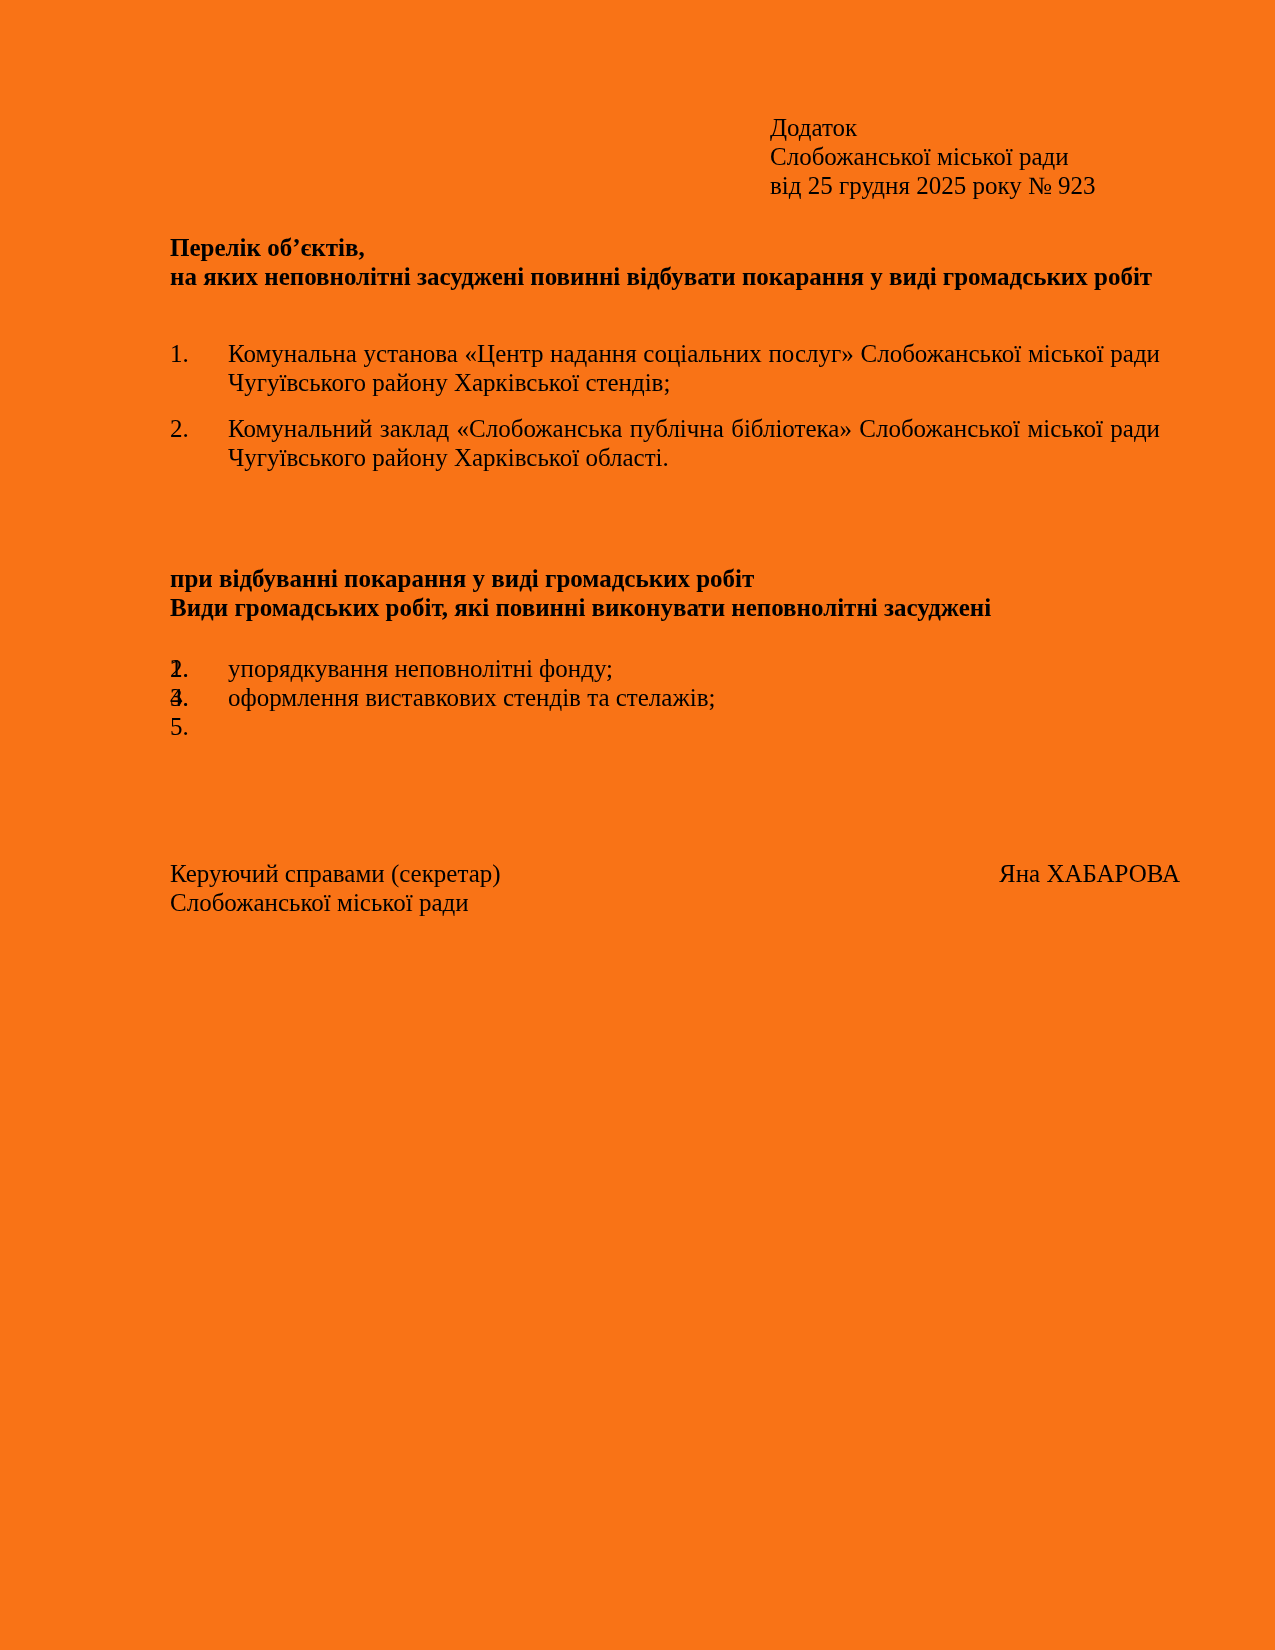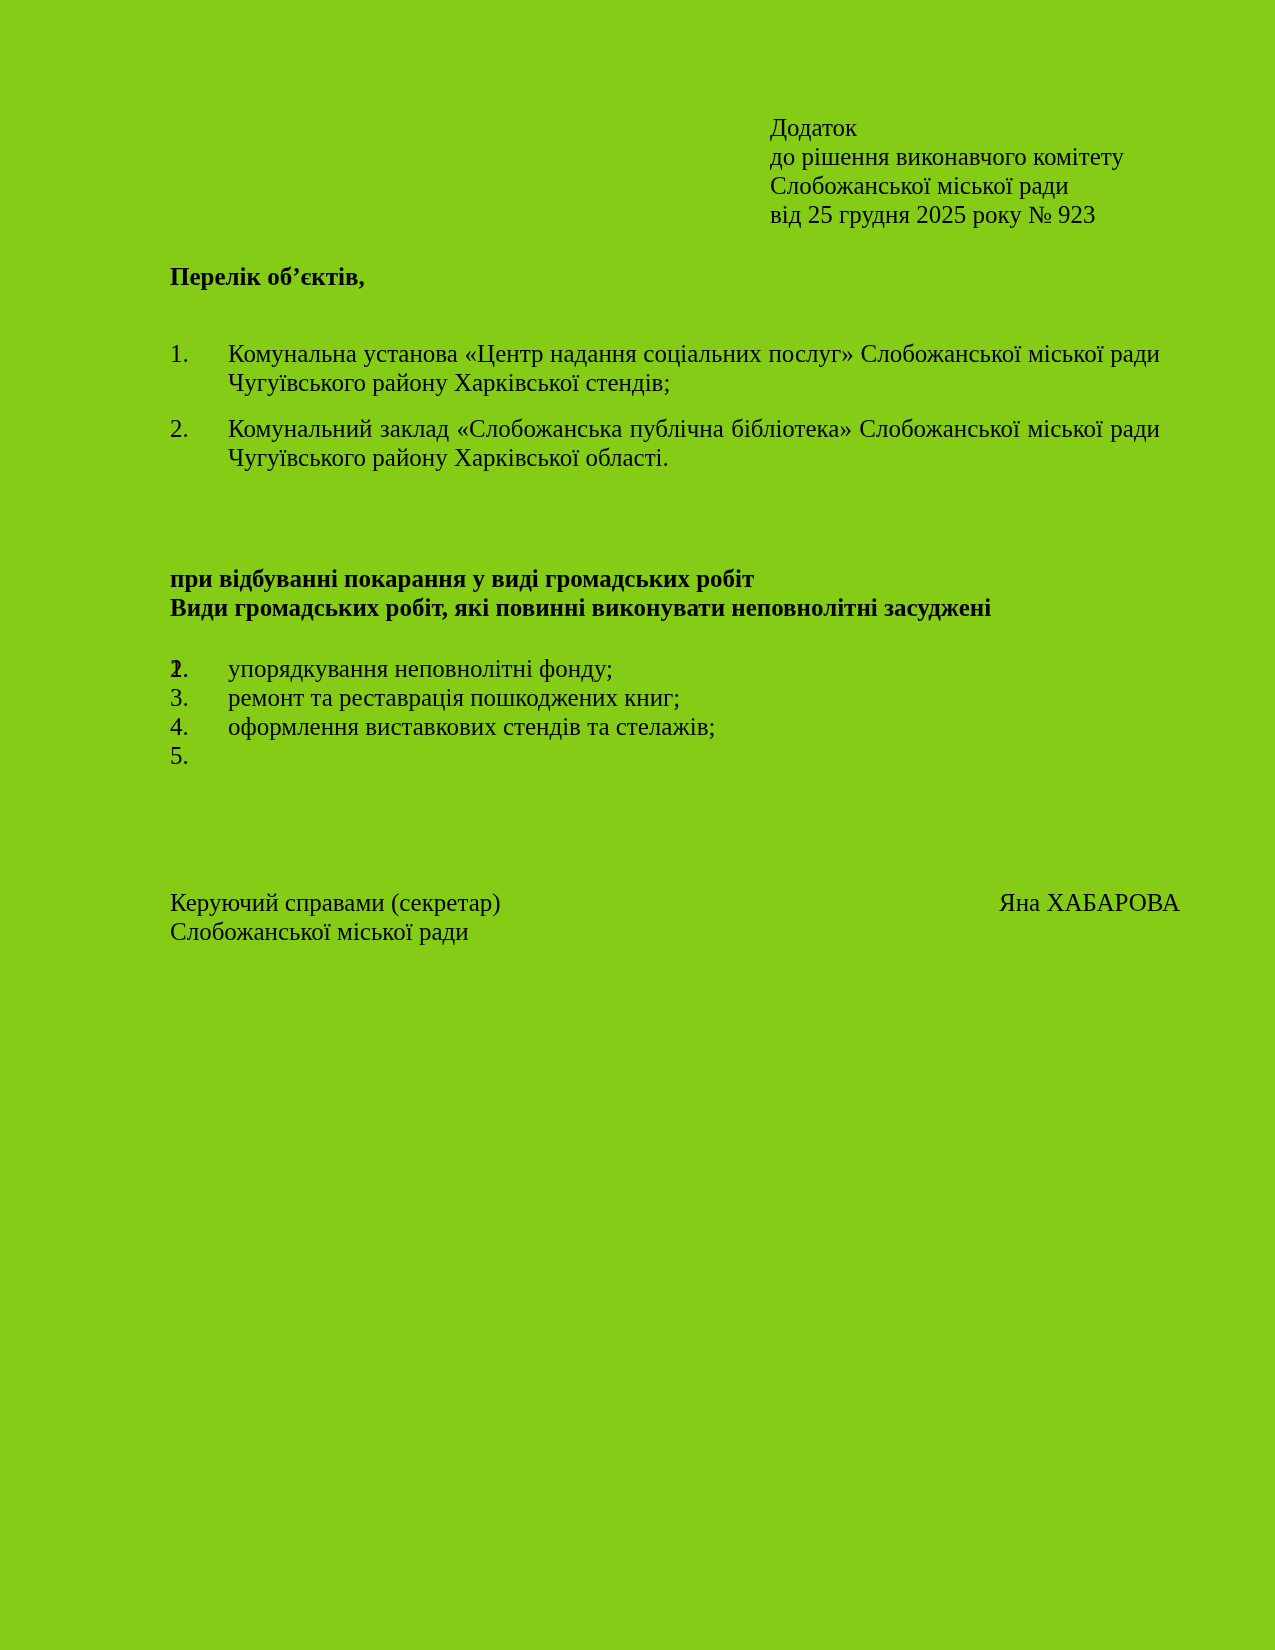--- a/index.html
+++ b/index.html
@@ -5,21 +5,21 @@
   html, body {
     margin: 0;
     padding: 0;
     background: #ffffff;
   }
   .page {
     position: relative;
     width: 1275px;
     height: 1650px;
     margin: 0 auto;
-    background: #84cc16;
+    background: #f97316;
     color: #000000;
     font-family: "Liberation Serif", "DejaVu Serif", serif;
     font-size: 25px;
     line-height: 29px;
     box-sizing: border-box;
     padding: 113px 115px 0 170px;
     overflow: hidden;
   }
   .appendix {
     margin-left: 600px;
@@ -65,27 +65,27 @@
     white-space: nowrap;
   }
 </style>
 </head>
 <body>
 
 <div class="page">
 
   <div class="appendix">
     <div>Додаток</div>
-    <div>до рішення виконавчого комітету</div>
     <div>Слобожанської міської ради</div>
     <div>від 25 грудня 2025 року № 923</div>
   </div>
 
   <div class="heading heading1">
     <div>Перелік об’єктів,</div>
+    <div>на яких неповнолітні засуджені повинні відбувати покарання у виді громадських робіт</div>
   </div>
 
   <div class="list1">
     <p class="para">
       <span class="num">1.</span>
       <span>Комунальна установа «Центр надання соціальних послуг» Слобожанської міської ради Чугуївського району Харківської стендів;</span>
     </p>
     <p class="para">
       <span class="num">2.</span>
       <span>Комунальний заклад «Слобожанська публічна бібліотека» Слобожанської міської ради Чугуївського району Харківської області.</span>
@@ -100,21 +100,20 @@
   <div class="list2">
     <p class="para">
       <span class="num">1.</span>
     </p>
     <p class="para">
       <span class="num">2.</span>
       <span>упорядкування неповнолітні фонду;</span>
     </p>
     <p class="para">
       <span class="num">3.</span>
-      <span>ремонт та реставрація пошкоджених книг;</span>
     </p>
     <p class="para">
       <span class="num">4.</span>
       <span>оформлення виставкових стендів та стелажів;</span>
     </p>
     <p class="para">
       <span class="num">5.</span>
     </p>
   </div>
 

